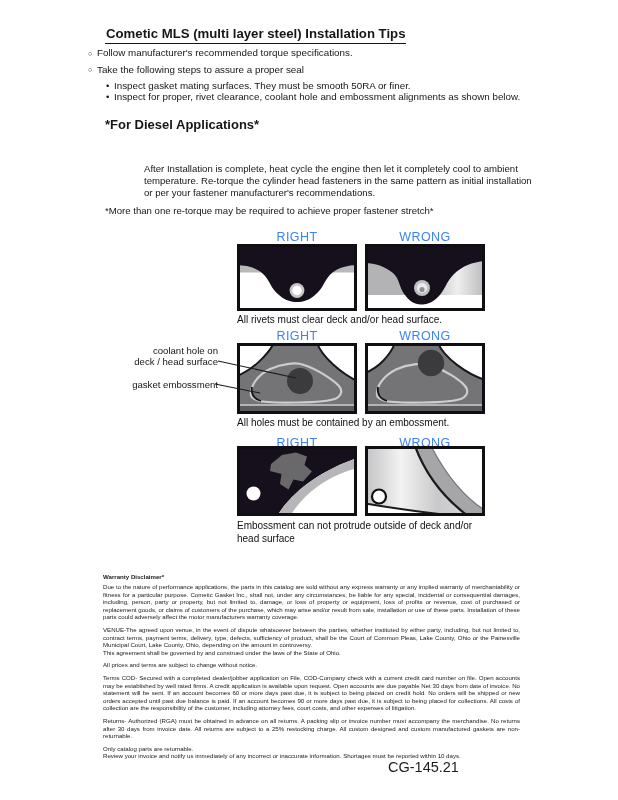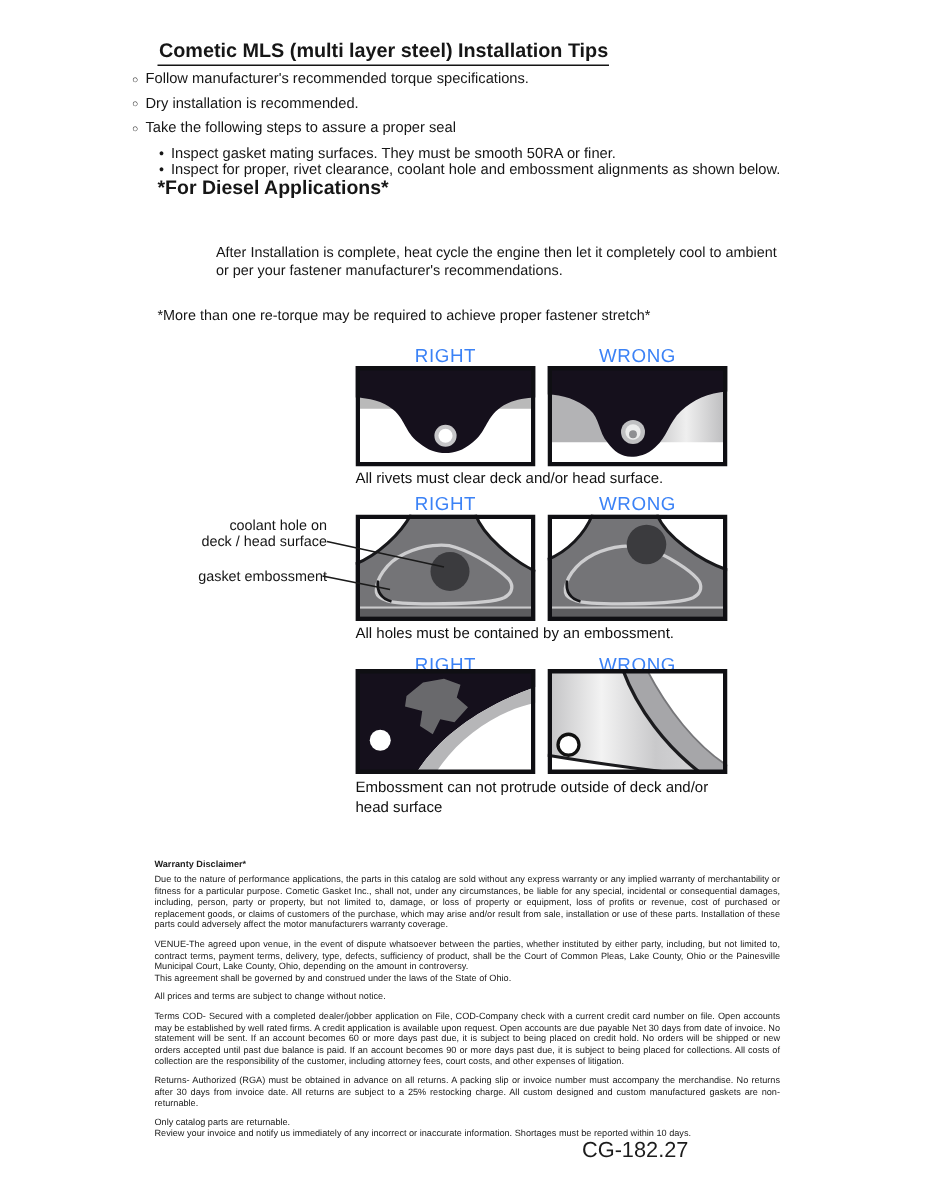--- a/index.html
+++ b/index.html
@@ -46,37 +46,35 @@
 <div class="page">
 
   <div class="title">
     <span>Cometic MLS (multi layer steel) Installation Tips</span>
   </div>
 
   <div class="tips">
     <div class="b">
       <span class="m">○</span>
       <span>Follow manufacturer's recommended torque specifications.</span></div>
-    <div class="b">
-      <span class="m">○</span>
-      <span>Dry installation is recommended.</span></div>
     <div class="b">
       <span class="m">○</span>
       <span>Take the following steps to assure a proper seal</span></div>
     <div class="b sb">
       <span class="m">•</span>
       <span>Inspect gasket mating surfaces.  They must be smooth 50RA or finer.</span></div>
     <div class="b sb">
       <span class="m">•</span>
       <span>Inspect for proper, rivet clearance, coolant hole and embossment alignments as shown below.</span></div>
   </div>
 
   <div class="dsl-h">*For Diesel Applications*</div>
   <div class="para" id="p2">
     <div>After Installation is complete, heat cycle the engine then let it completely cool to ambient</div>
+    <div>temperature. Re-torque the cylinder head fasteners in the same pattern as initial installation</div>
     <div>or per your fastener manufacturer's recommendations.</div>
   </div>
   <div class="para" id="pnote">
     <div>*More than one re-torque may be required to achieve proper fastener stretch*</div>
   </div>
 
   <div class="dlabel" style="left:237px;top:230px">RIGHT</div>
   <div class="dlabel" style="left:365px;top:230px">WRONG</div>
 
   <svg class="dbox" style="left:237px;top:244px" width="120" height="67" viewBox="0 0 120 67">
@@ -192,15 +190,15 @@
     <p>Due to the nature of performance applications, the parts in this catalog are sold without any express warranty or any implied warranty of merchantability or fitness for a particular purpose.  Cometic Gasket Inc., shall not, under any circumstances, be liable for any special, incidental or consequential damages, including, person, party or property, but not limited to, damage, or loss of property or equipment, loss of profits or revenue, cost of purchased or replacement goods, or claims of customers of the purchase, which may arise and/or result from sale, installation or use of these parts.  Installation of these parts could adversely affect the motor manufacturers warranty coverage.</p>
     <p class="tight">VENUE-The agreed upon venue, in the event of dispute whatsoever between the parties, whether instituted by either party, including, but not limited to, contract terms, payment terms, delivery, type, defects, sufficiency of product, shall be the Court of Common Pleas, Lake County, Ohio or the Painesville Municipal Court, Lake County, Ohio, depending on the amount in controversy.</p>
     <p>This agreement shall be governed by and construed under the laws of the State of Ohio.</p>
     <p>All prices and terms are subject to change without notice.</p>
     <p>Terms COD- Secured with a completed dealer/jobber application on File, COD-Company check with a current credit card number on file.  Open accounts may be established by well rated firms.  A credit application is available upon request.  Open accounts are due payable Net 30 days from date of invoice.  No statement will be sent.  If an account becomes 60 or more days past due, it is subject to being placed on credit hold.  No orders will be shipped or new orders accepted until past due balance is paid.  If an account becomes 90 or more days past due, it is subject to being placed for collections.  All costs of collection are the responsibility of the customer, including attorney fees, court costs, and other expenses of litigation.</p>
     <p>Returns- Authorized (RGA) must be obtained in advance on all returns.  A packing slip or invoice number must accompany the merchandise.  No returns after 30 days from invoice date.  All returns are subject to a 25% restocking charge.  All custom designed and custom manufactured gaskets are non-returnable.</p>
     <p class="tight">Only catalog parts are returnable.</p>
     <p class="tight">Review your invoice and notify us immediately of any incorrect or inaccurate information.  Shortages must be reported within 10 days.</p>
   </div>
 
-  <div class="code">CG-182.27</div>
+  <div class="code">CG-145.21</div>
 
 </div>
 
 </body></html>

